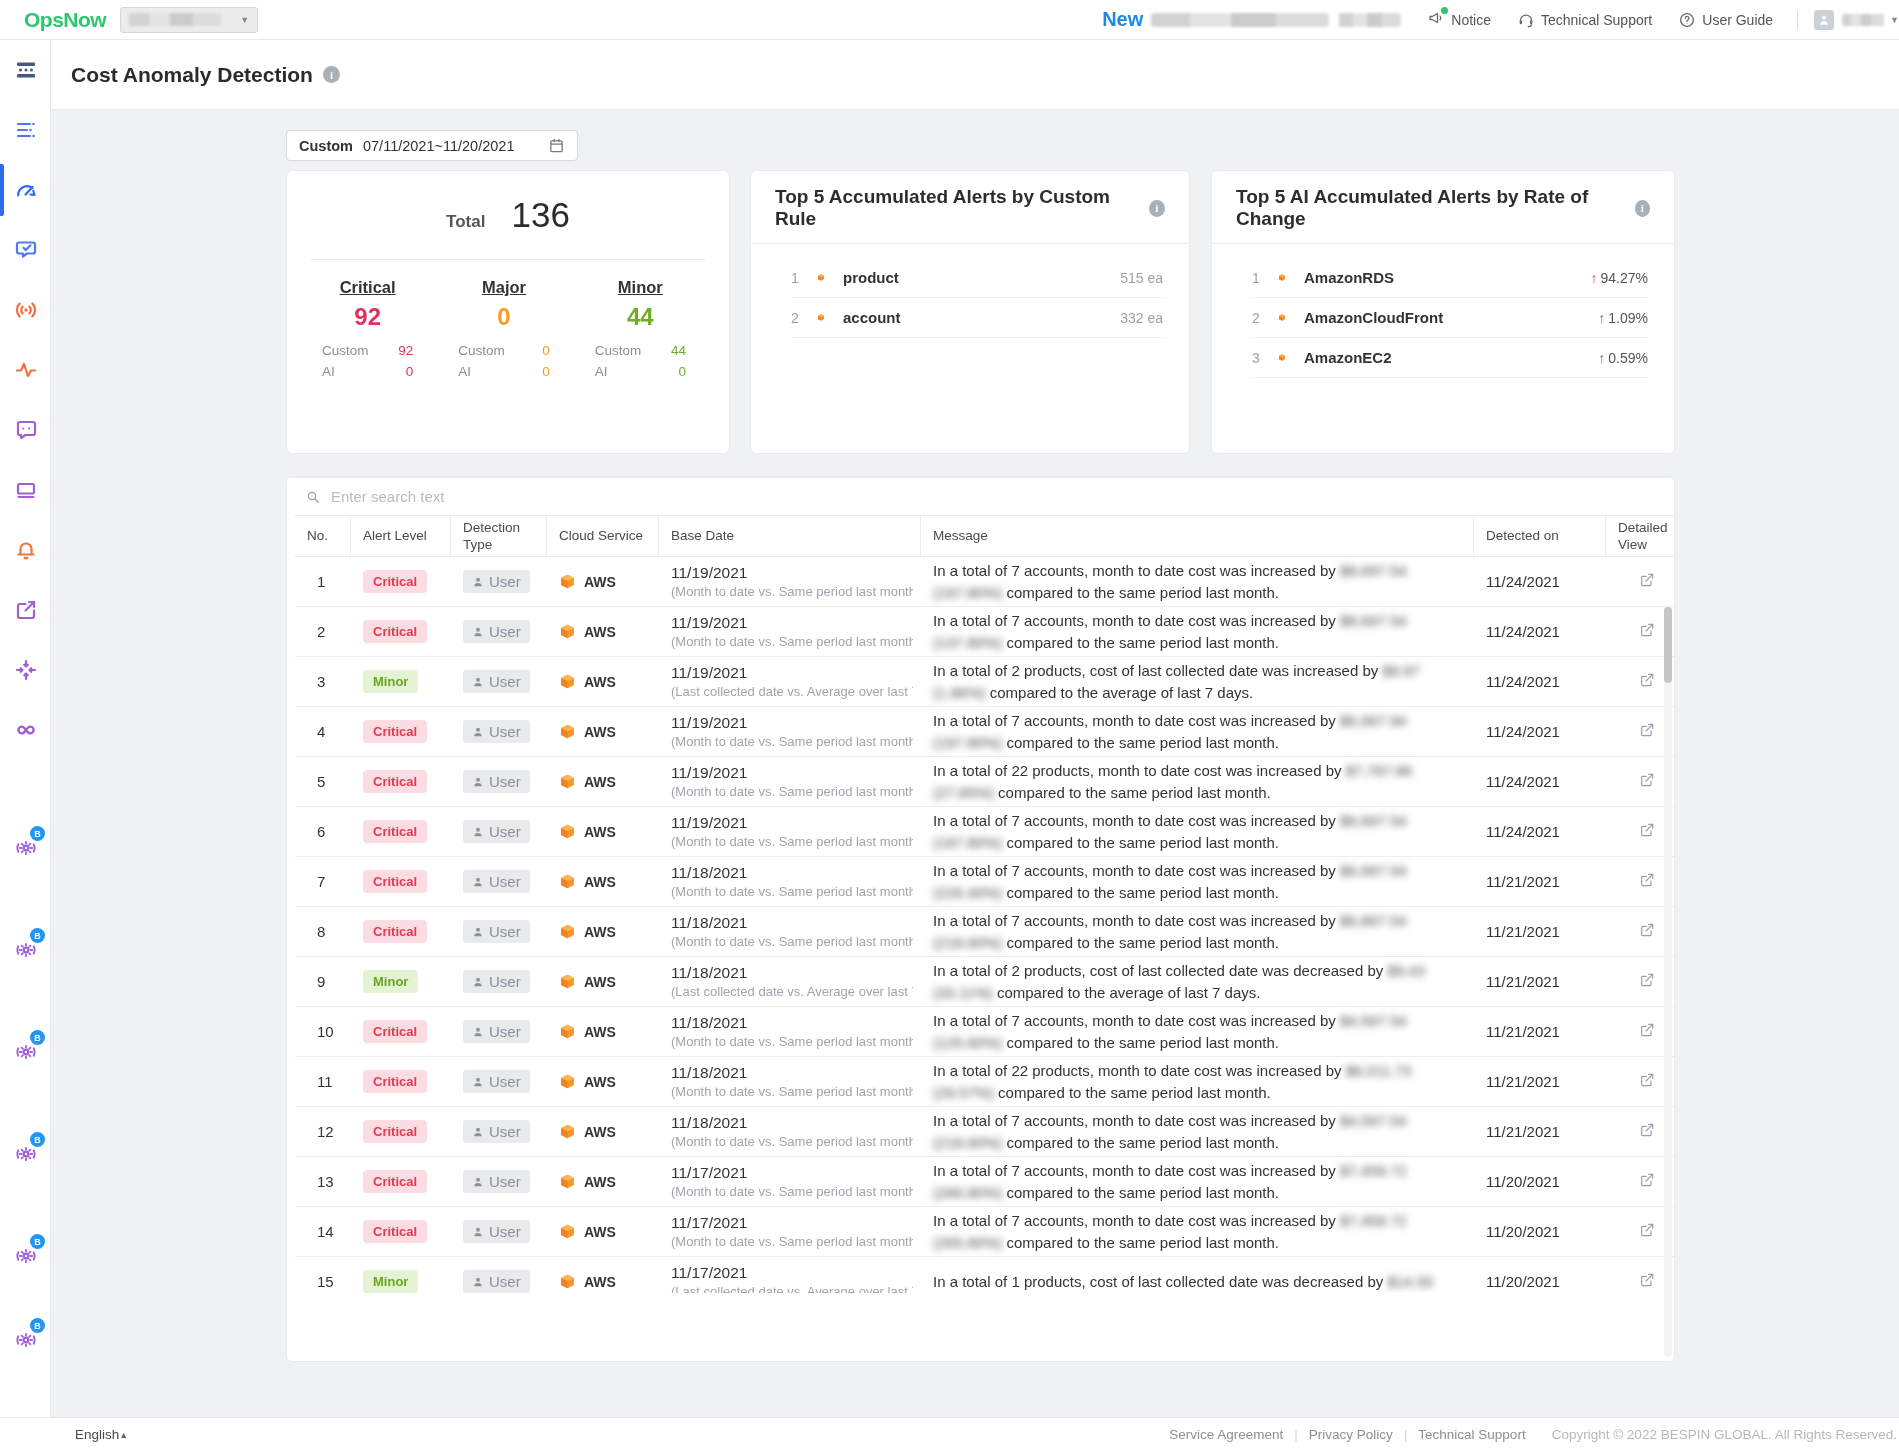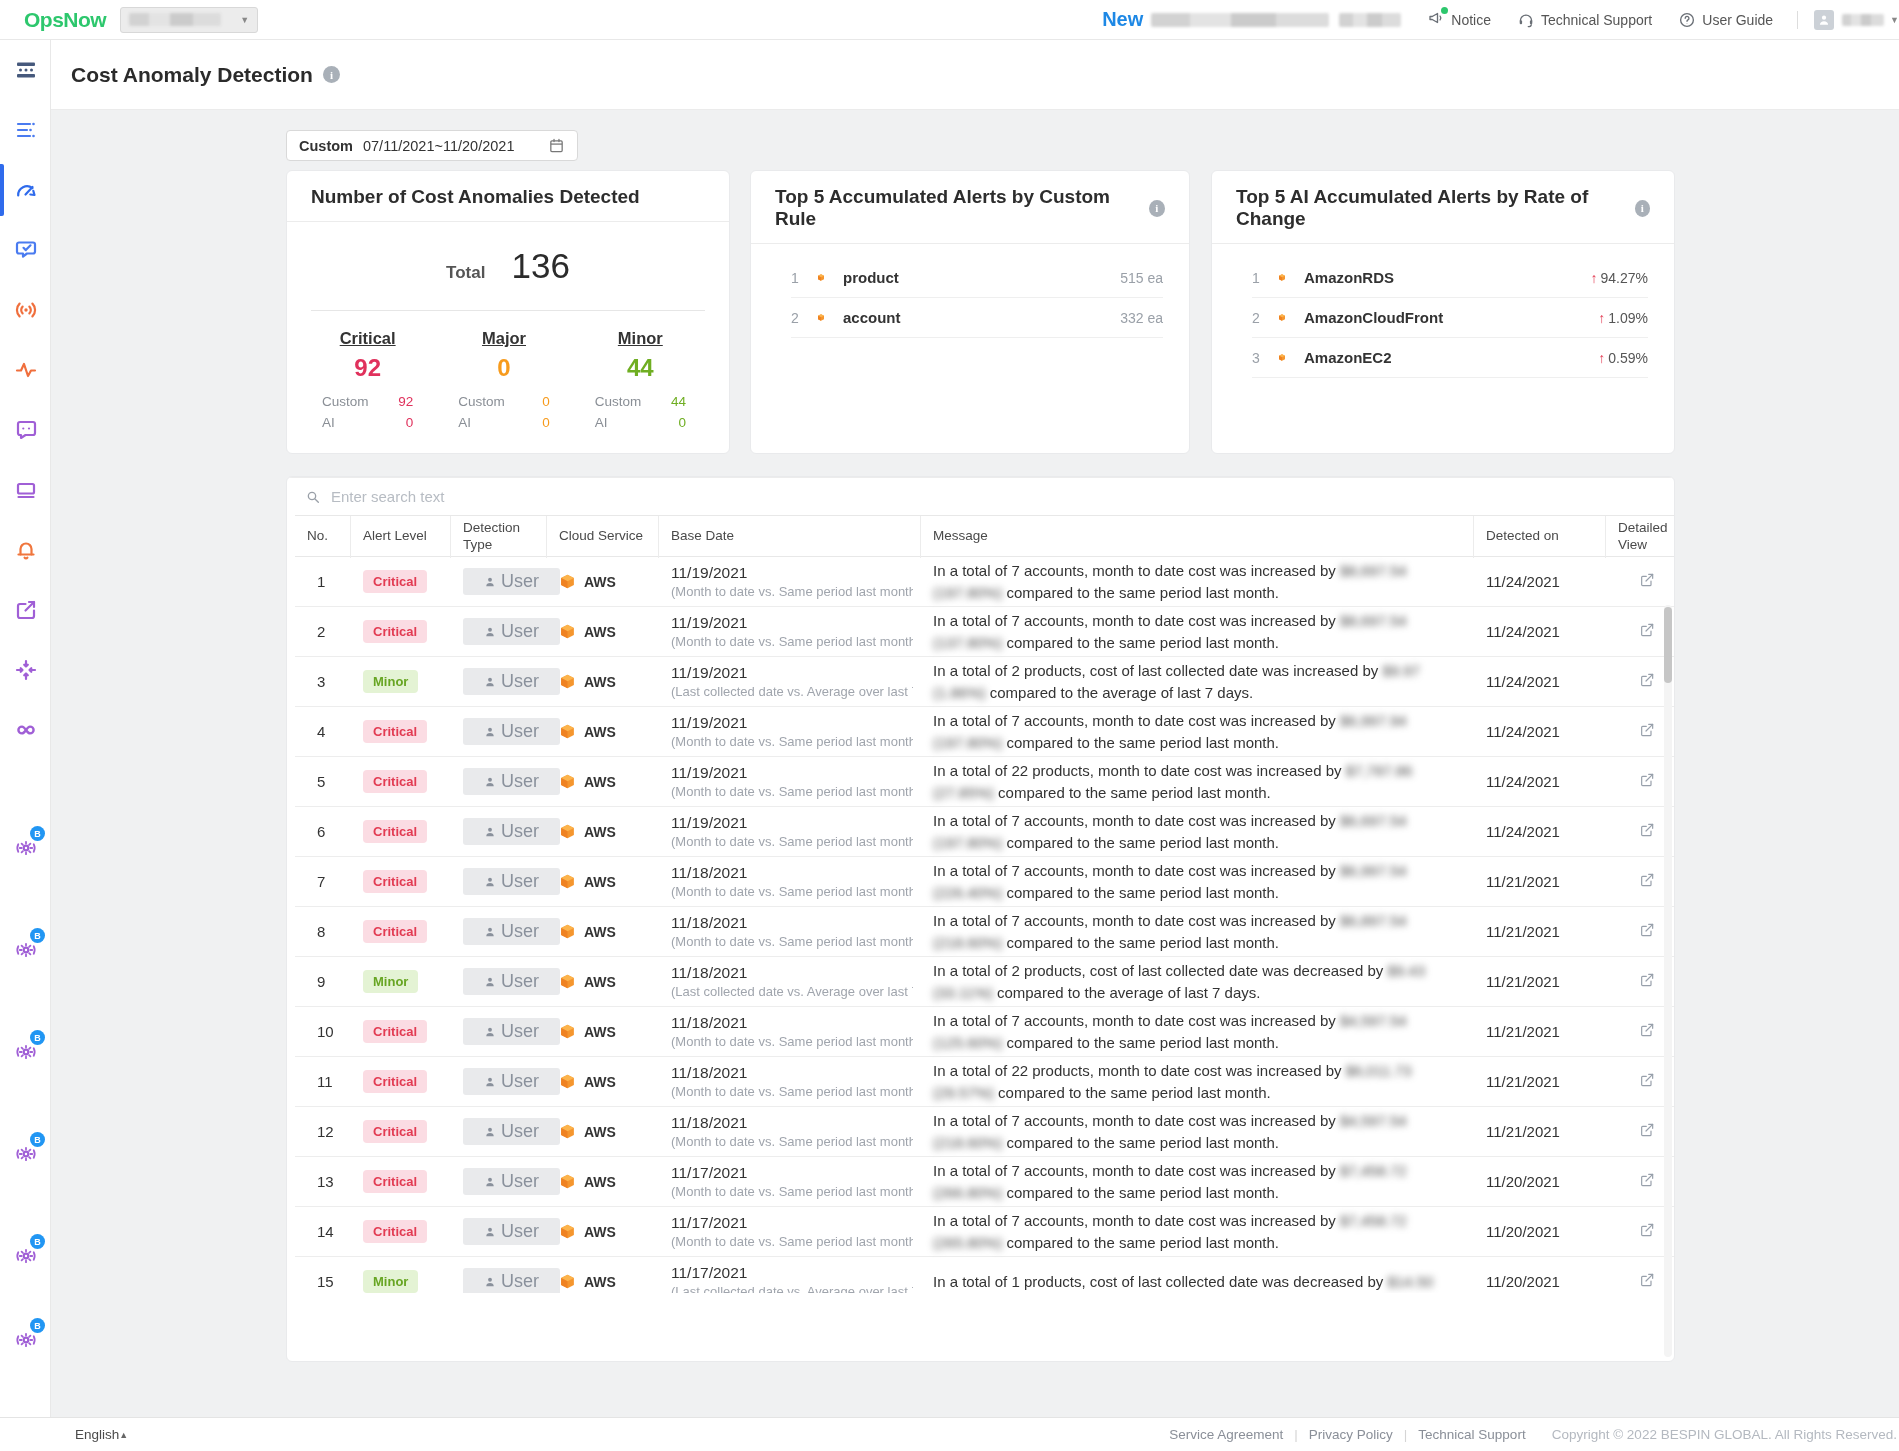--- a/index.html
+++ b/index.html
@@ -92,21 +92,21 @@
     border-right:1px solid #ececec; height:100%; display:flex; align-items:center; }
   .thead .th:last-child { border-right:none; }
   .tbl-body { height:736px; overflow:hidden; position:relative; }
   .tr { height:50px; border-bottom:1px solid #ededed; }
   .td { padding:0 8px 0 12px; font-size:15px; color:#333; }
   .td.no { padding-left:22px; font-size:15px; }
   .badge { display:inline-block; font-size:13px; font-weight:bold; padding:4px 10px; border-radius:4px; }
   .badge.critical { background:#fbdce3; color:#e23b52; }
   .badge.minor { background:#e4f3d4; color:#67a522; }
   .dtype { display:inline-flex; align-items:center; gap:5px; background:#e9eaec; color:#8a919c;
-    font-size:18px; padding:3px 21px; border-radius:3px; }
+    font-size:15px; padding:3px 9px; border-radius:3px; }
   .dtype svg { width:12px; height:12px; }
   .cloud { display:flex; align-items:center; gap:8px; font-size:14px; font-weight:bold; color:#333; }
   .cloud svg { width:17px; height:17px; }
   .bdate .d { font-size:15.5px; color:#333; }
   .bdate .n { font-size:13px; color:#a0a5ad; white-space:nowrap; overflow:hidden; margin-top:2px; }
   .msg { font-size:15px; line-height:1.45; color:#333; }
   .blur { filter:blur(3.5px); color:#4a4a4a; }
   .dview { text-align:center; color:#98a0ab; cursor:pointer; }
   .dview svg { width:16px; height:16px; }
   .vscroll { position:absolute; right:2px; top:128px; bottom:4px; width:8px; background:#f4f4f4; border-radius:4px; }
@@ -360,21 +360,20 @@
     <span style="display:flex;">
       <svg viewBox="0 0 24 24" fill="none" stroke="currentColor" stroke-width="1.8" style="width:17px;height:17px;">
           <rect x="4" y="5.5" width="16" height="15" rx="1.5"></rect>
           <path d="M4 10h16"></path>
           <path d="M8.5 3.5v3M15.5 3.5v3" stroke-linecap="round"></path>
         </svg>
     </span>
   </div>
 
   <div class="card" style="left:235px; top:60px; width:444px; height:284px;">
-    <div class="card-title">Number of Cost Anomalies Detected</div>
     <div class="total-row">
       <span class="total-label">Total</span>
       <span class="total-value">136</span>
     </div>
     <hr class="sev-hr">
     <div class="sev-row" id="sev-row">
         <div class="sev-col">
           <div class="sev-label">Critical</div>
           <div class="sev-value" style="color:#e0315c">92</div>
           <div class="sev-mini">

